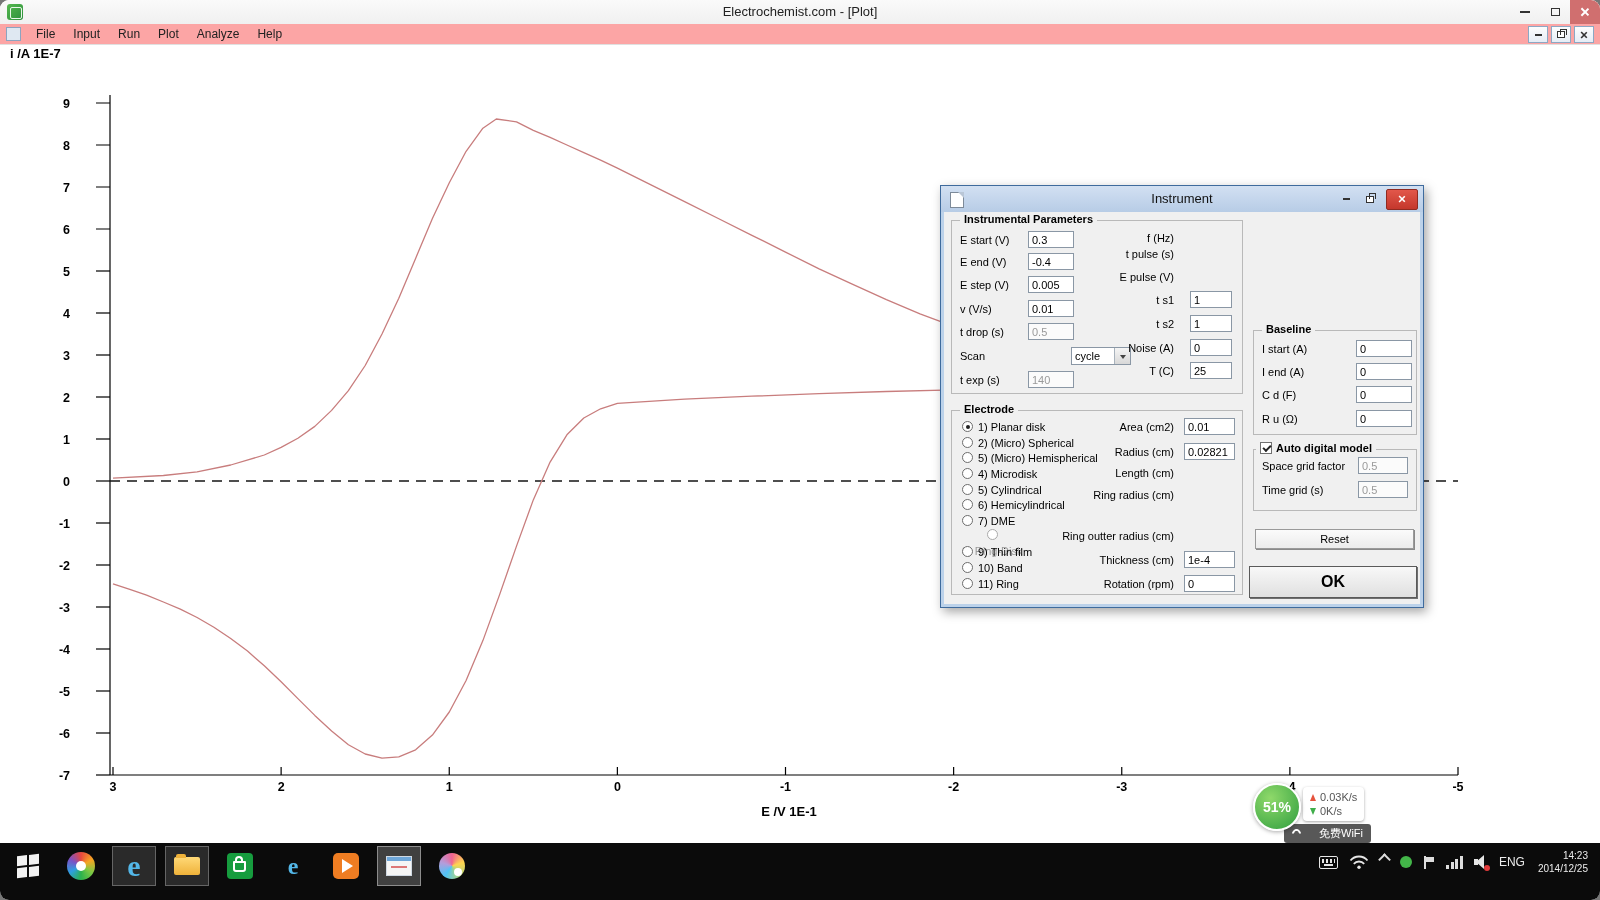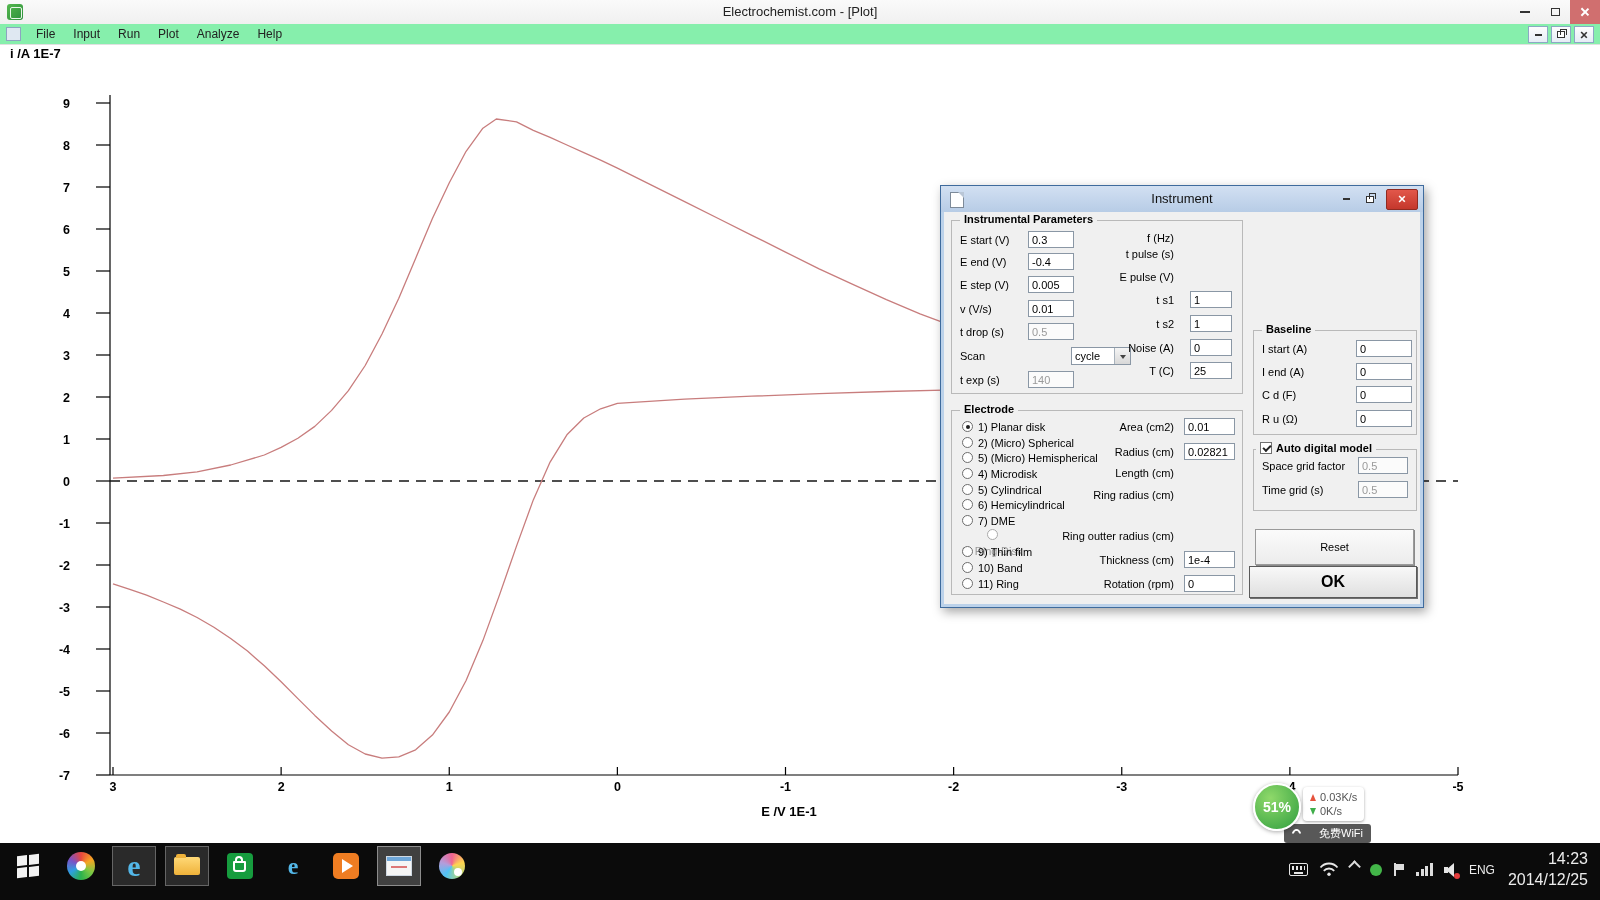--- a/index.html
+++ b/index.html
@@ -1,35 +1,35 @@
 <!DOCTYPE html>
 <html><head>
 <meta charset="utf-8">
 <style>
   html,body{margin:0;padding:0;background:#777;}
   .root{position:relative;width:1600px;height:900px;background:#fff;overflow:hidden;
-        font-family:"Liberation Sans",sans-serif;-webkit-font-smoothing:antialiased;}
+        font-family:"Liberation Sans",sans-serif;border-radius:9px;-webkit-font-smoothing:antialiased;}
   
   .titlebar{position:absolute;top:0;left:0;right:0;height:24px;background:linear-gradient(#fafafa,#f0f0f0);
             border-bottom:1px solid #e3e3e3;}
   .app-icon{position:absolute;left:7px;top:4px;width:16px;height:16px;border-radius:3px;
             background:linear-gradient(135deg,#55b84f,#2d8f3c);}
   .app-icon:after{content:"";position:absolute;left:3px;top:3px;width:10px;height:10px;border:1.5px solid #eaf6ea;border-radius:2px;}
   .title-text{position:absolute;left:0;right:0;top:0;height:24px;line-height:24px;text-align:center;font-size:13px;color:#222;}
   .cap-btns{position:absolute;right:0;top:0;height:24px;display:flex;}
   .cap-btn{width:30px;height:24px;display:flex;align-items:center;justify-content:center;}
   .cap-btn.close{background:#d06f6f;}
   .g-min{width:10px;height:2px;background:#333;}
   .g-max{width:9px;height:8px;border:1.5px solid #333;box-sizing:border-box;}
   .g-x{position:relative;width:10px;height:10px;}
   .g-x:before,.g-x:after{content:"";position:absolute;left:4.3px;top:0;width:1.6px;height:10px;background:#333;}
   .g-x:before{transform:rotate(45deg);} .g-x:after{transform:rotate(-45deg);}
   .g-x.w:before,.g-x.w:after{background:#fff;}
   
-  .menubar{position:absolute;top:24px;left:0;right:0;height:20px;background:#86efac;border-bottom:1px solid #e0e0e0;
+  .menubar{position:absolute;top:24px;left:0;right:0;height:20px;background:#fca5a5;border-bottom:1px solid #e0e0e0;
            display:flex;align-items:center;font-size:12px;color:#222;}
   .mdi-doc{width:13px;height:12px;margin:0 6px 0 6px;background:#dfe8f2;border:1px solid #8ca4c0;}
   .menu-item{padding:2px 9px;cursor:default;}
   .mdi-btns{position:absolute;right:6px;top:2px;display:flex;}
   .mdi-btn{width:18px;height:15px;margin-left:3px;border:1px solid #8ca8c4;background:linear-gradient(#fdfdfd,#e6edf6);
            display:flex;align-items:center;justify-content:center;}
   .g-min.s{width:7px;} 
   .g-restore{position:relative;width:8px;height:7px;border:1px solid #333;box-sizing:border-box;background:#fff;}
   .g-restore:before{content:"";position:absolute;left:1.5px;top:-3.5px;width:7px;height:6px;border:1px solid #333;border-bottom:none;box-sizing:border-box;}
   .g-x.s{transform:scale(.8);}
@@ -131,21 +131,21 @@
   .flag:before{content:"";position:absolute;left:1px;top:0;width:2px;height:13px;background:#ddd;}
   .flag:after{content:"";position:absolute;left:3px;top:1px;width:8px;height:5.5px;background:#ddd;}
   .bars{display:flex;align-items:flex-end;gap:1.5px;height:13px;}
   .bars span{width:3px;background:#ddd;display:block;}
   .audio{position:relative;width:14px;height:14px;}
   .audio .spk-box{position:absolute;left:0;top:4px;width:4px;height:6px;background:#e6e6e6;}
   .audio .spk-tri{position:absolute;left:2px;top:0;width:0;height:0;border-top:7px solid transparent;
                   border-bottom:7px solid transparent;border-right:8px solid #e6e6e6;}
   .audio .badge{position:absolute;right:-2px;bottom:-2px;width:6px;height:6px;border-radius:50%;background:#e23b3b;}
   .lang{font-size:12px;}
-  .clock{text-align:right;font-size:16px;line-height:1.3;margin:0 8px 0 2px;}
+  .clock{text-align:right;font-size:10px;line-height:1.3;margin:0 8px 0 2px;}
 </style>
 </head>
 <body>
 
 <div class="root">
 
   <div class="titlebar">
     <div class="app-icon"></div>
     <div class="title-text">Electrochemist.com - [Plot]</div>
     <div class="cap-btns">
@@ -426,21 +426,21 @@
         <div class="row" style="top:7px" actable="false">
           <span class="lbl-p">Space grid factor</span>
           <input class="tb in-a dis" disabled="" value="0.5" style="">
         </div>
         <div class="row" style="top:31px">
           <span class="lbl-p">Time grid (s)</span>
           <input class="tb in-a dis" disabled="" value="0.5" style="">
         </div>
       </div>
 
-      <div class="btn reset" style="left:311px;top:317px;width:159px;height:36px">Reset</div>
+      <div class="btn reset" style="left:311px;top:317px;width:159px;height:20px">Reset</div>
       <div class="btn ok" style="left:305px;top:354px;width:168px;height:32px">OK</div>
     </div>
   </div>
 
   <div class="nw-circle">51%</div>
   <div class="nw-box">
     <div class="nw-row">
       <span class="arr-up"></span>
       <span>0.03K/s</span>
     </div>

